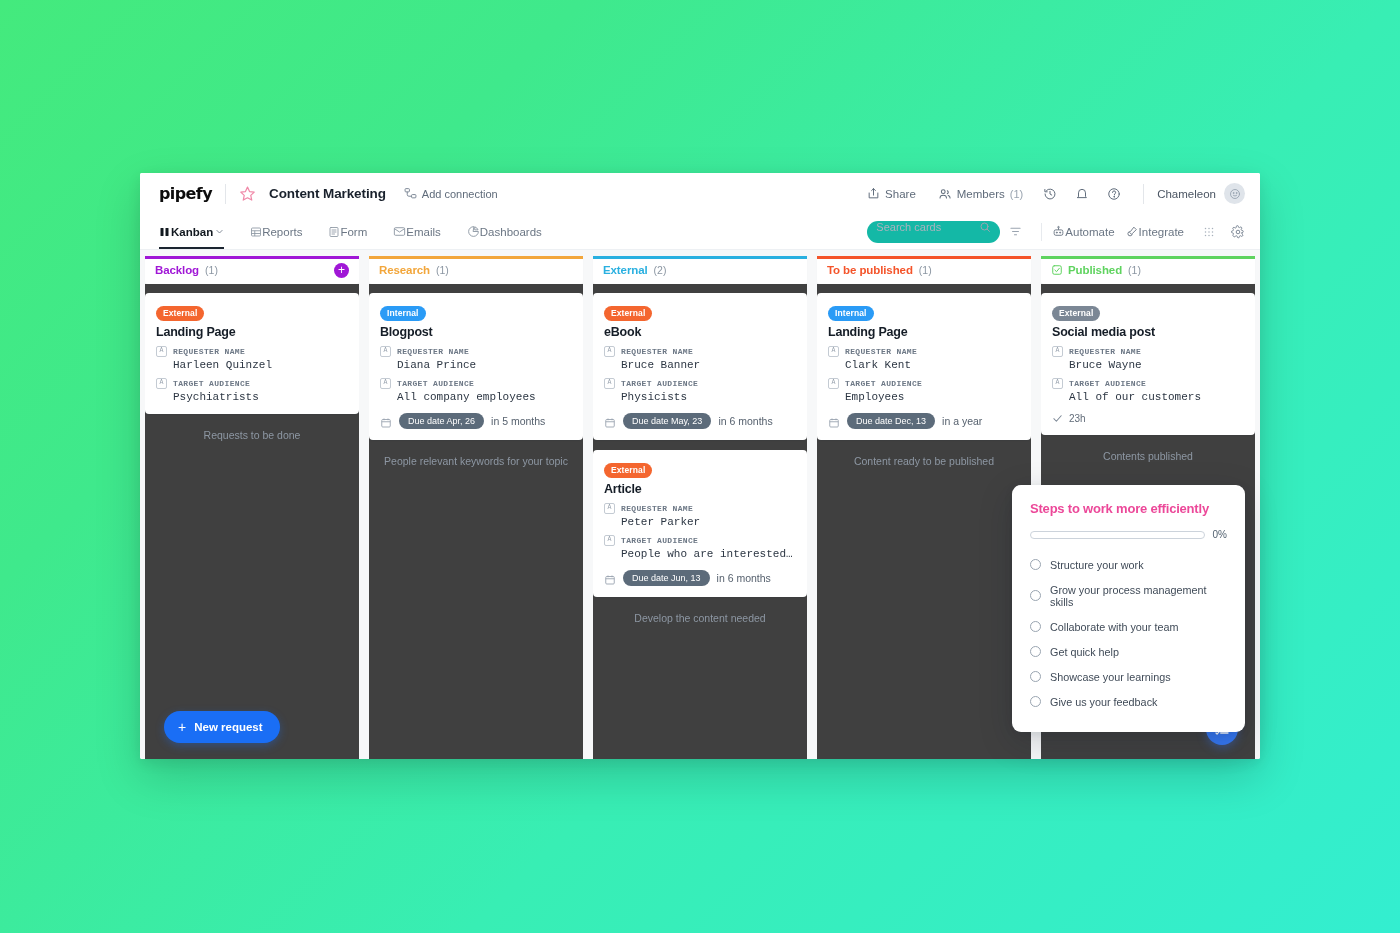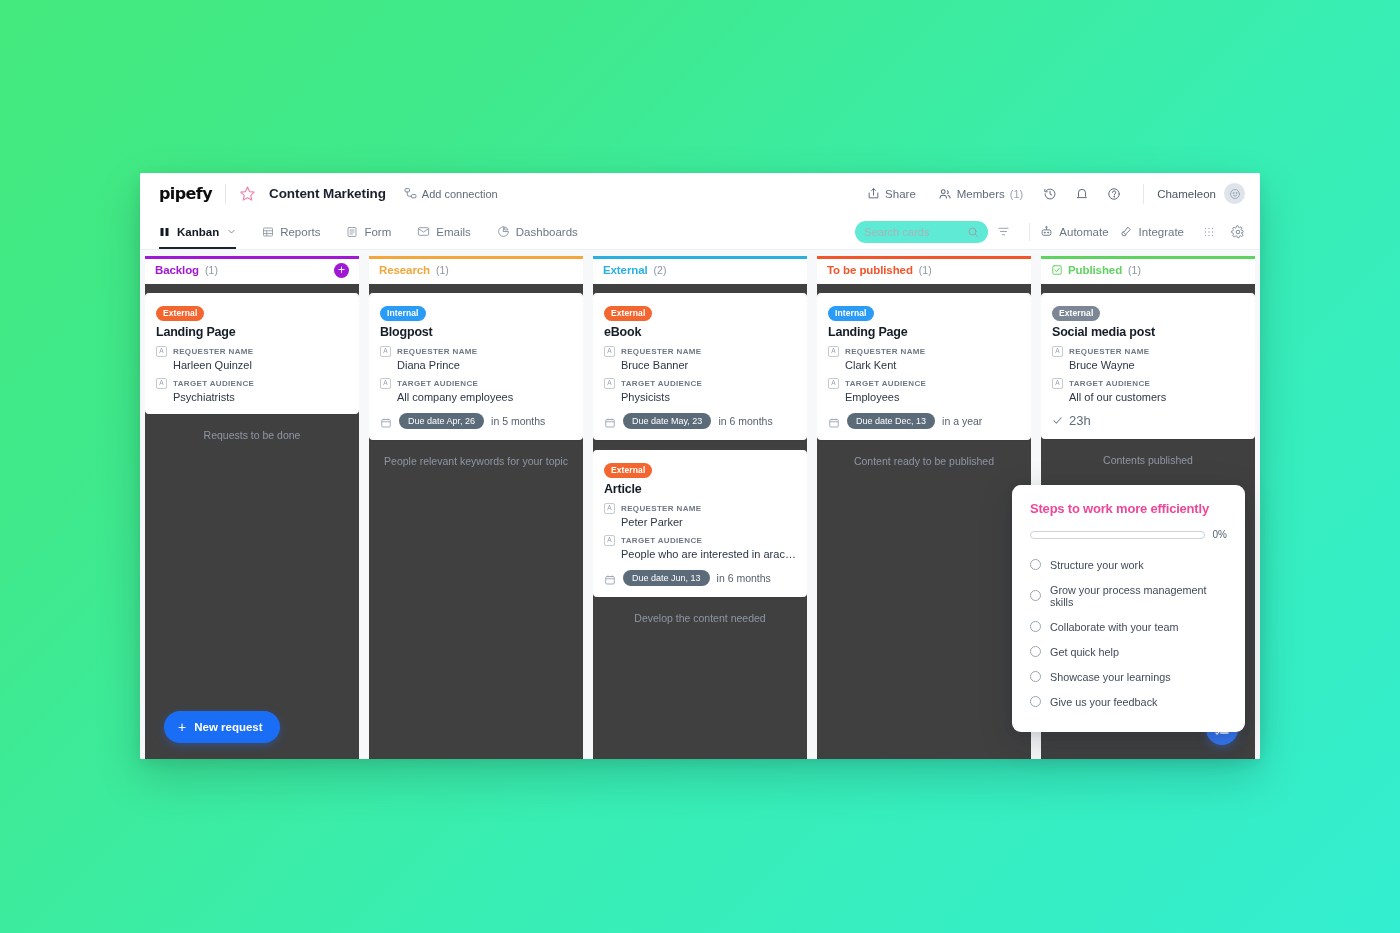--- a/index.html
+++ b/index.html
@@ -73,35 +73,35 @@
 
   
   .navbar {
     height: 36px; flex: 0 0 36px;
     display: flex; align-items: stretch;
     padding: 0 15px 0 19px;
     border-bottom: 1px solid #edf0f3;
     background: #fff;
   }
   .nav-item {
-    display: flex; align-items: center; gap: 6px;
+    display: flex; align-items: center; 
     font-size: 11.5px; color: #6b7684; cursor: pointer;
     padding: 0 13px; position: relative;
   }
   .nav-item:first-child { padding-left: 0; }
   .nav-item.active { color: #11181f; font-weight: 600; }
   .nav-item.active::after {
     content: ''; position: absolute; left: 0; right: 13px; bottom: 0;
     height: 2px; background: #1b2430;
   }
   .nav-right { margin-left: auto; display: flex; align-items: center; gap: 0; }
   .search-box {
-    display: flex; align-items: center;
+    display: flex; align-items: flex-start;
     width: 133px; height: 22px; border-radius: 11px;
-    background: #5eead4; padding: 0 9px;
+    background: #14b8a6; padding: 0 9px;
   }
   .search-box input {
     border: none; background: transparent; outline: none;
     font-size: 11px; color: #3c4754; width: 100%;
     font-family: "Liberation Sans", sans-serif;
   }
   .search-box input::placeholder { color: #aab3bd; }
   .nav-divider { width:1px; height:18px; background:#e7eaee; margin:0 10px; }
 
   
@@ -158,21 +158,21 @@
     border-radius: 8px; padding: 2px 7px 2.5px 7px;
     letter-spacing: 0.1px;
   }
   .badge.external { background: #f4662f; }
   .badge.internal { background: #2a9bf6; }
   .badge.muted { background: #7b8795; }
   .card-title {
     font-size: 12.5px; font-weight: 700; color: #151d27;
     margin-top: 4px; letter-spacing: -0.2px;
   }
-  .field { margin-top: 7px; }
+  .field { margin-top: 7px; font-family: Liberation Mono, monospace; }
   .field-head { display: flex; align-items: center; gap: 6px; }
   .fld-ico {
     width: 11px; height: 11px; border: 1px solid #c4cbd3; border-radius: 2px;
     display: flex; align-items: center; justify-content: center;
     font-size: 6.5px; color: #98a2ae; flex: 0 0 11px; line-height: 1;
   }
   .field-label {
     font-size: 8px; font-weight: 700; color: #6d7886;
     letter-spacing: 0.35px;
   }
@@ -181,21 +181,21 @@
     white-space: nowrap; overflow: hidden; text-overflow: ellipsis;
   }
   .duerow { display: flex; align-items: center; gap: 7px; margin-top: 10px; }
   .cal-ico { width: 12px; height: 12px; flex: 0 0 12px; }
   .due-pill {
     background: #5c6b7a; color: #fff; font-size: 9px;
     padding: 3px 9px 3.5px 9px; border-radius: 9px; white-space: nowrap;
   }
   .due-rel { font-size: 10.5px; color: #56616e; }
   .donerow { display: flex; align-items: center; gap: 6px; margin-top: 10px; }
-  .done-txt { font-size: 13px; color: #616c79; }
+  .done-txt { font-size: 10px; color: #616c79; }
   .col-hint {
     text-align: center; font-size: 10.5px; color: #8d97a3;
     line-height: 1.45; padding: 4px 14px;
   }
 
   
   .new-request {
     position: absolute; left: 24px; bottom: 16px;
     display: flex; align-items: center; gap: 8px;
     background: #1a6ef5; color: #fff;

